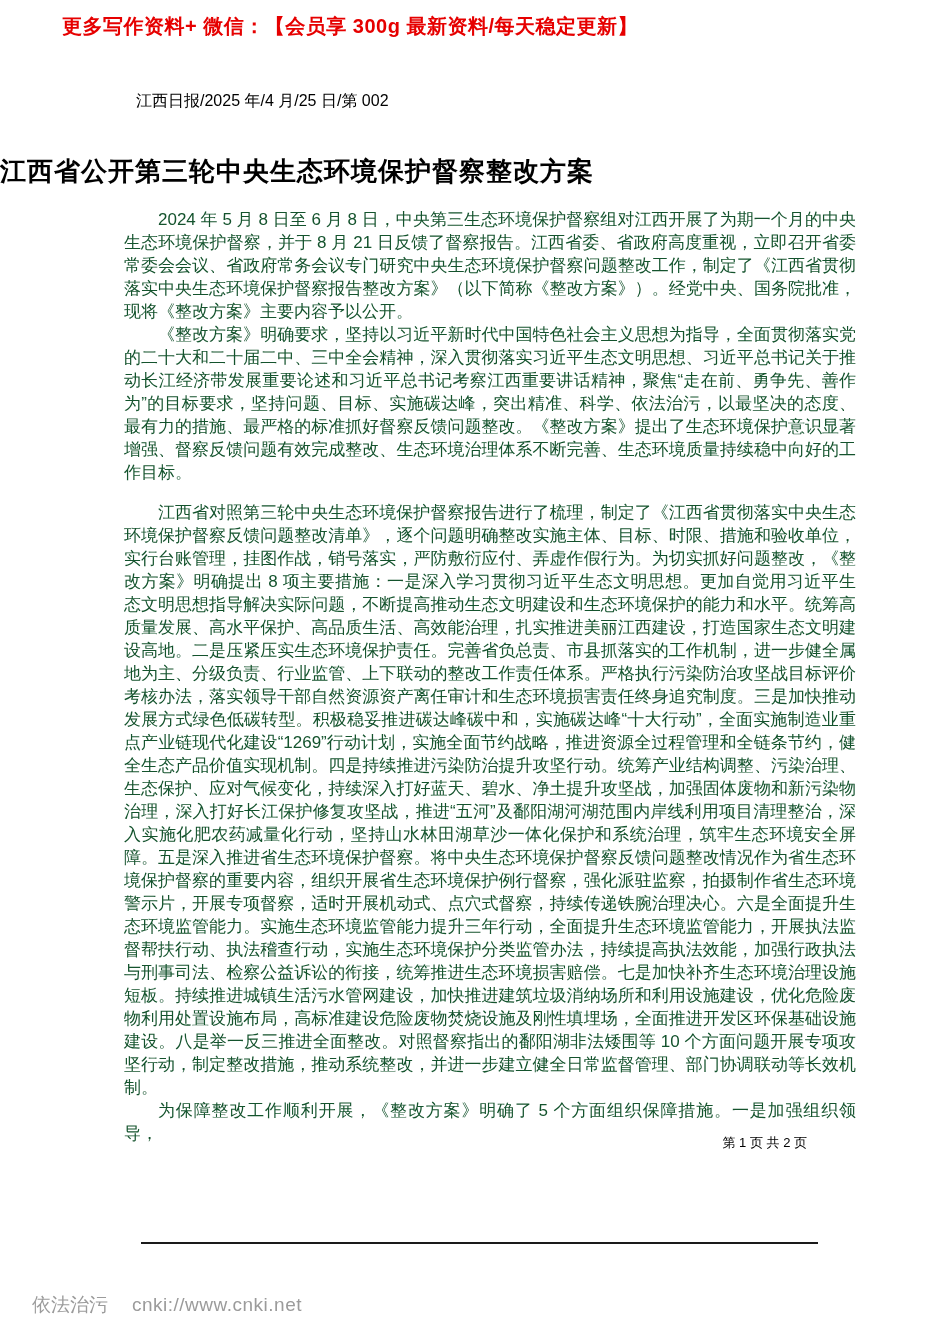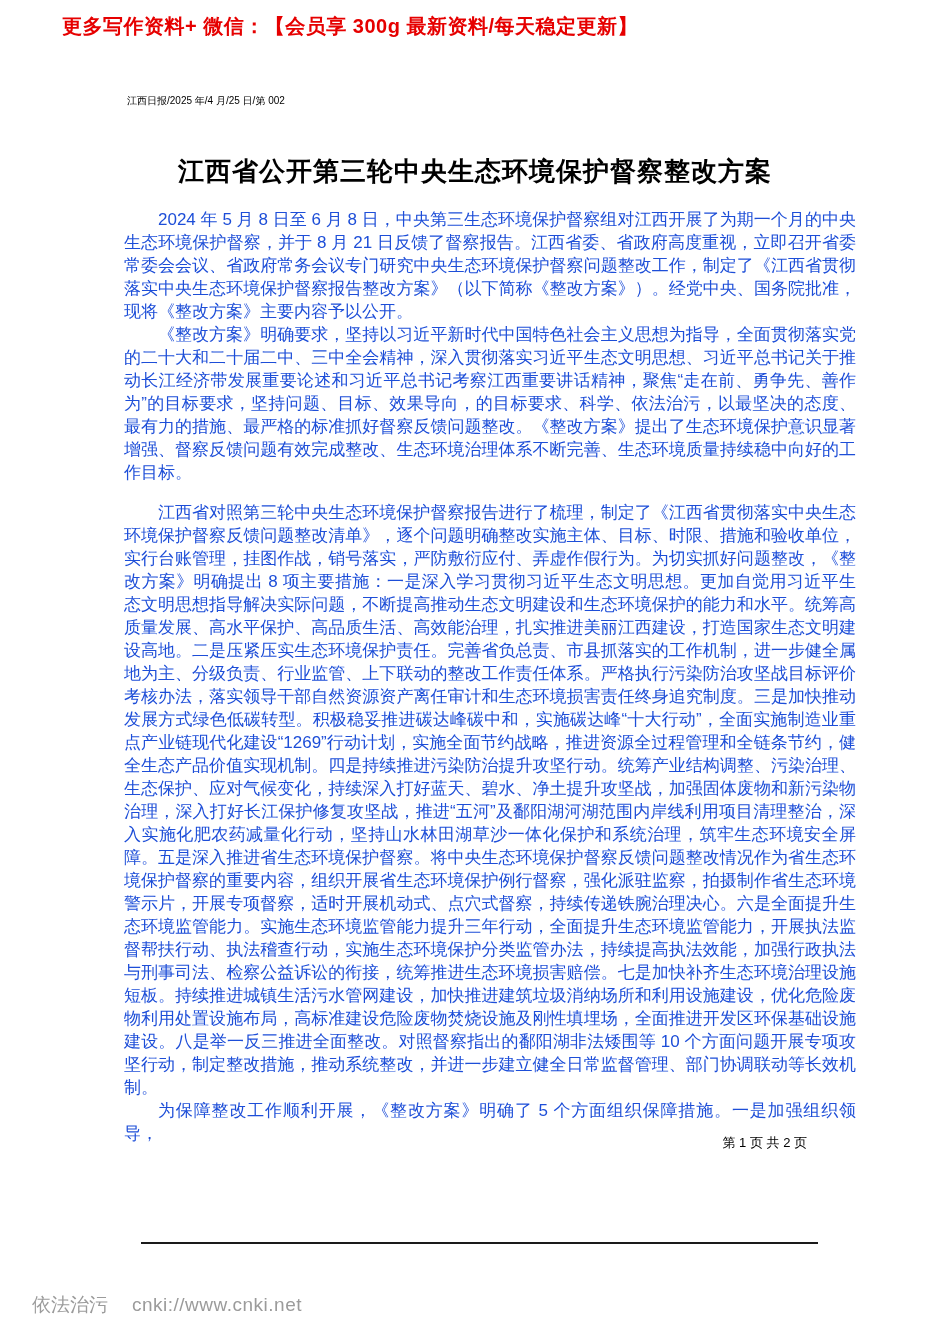--- a/index.html
+++ b/index.html
@@ -23,46 +23,46 @@
     left: 62px;
     top: 13px;
     font-size: 20px;
     font-weight: bold;
     color: #e60000;
     letter-spacing: 0.5px;
     white-space: nowrap;
   }
   .source {
     position: absolute;
-    left: 127px;
+    left: 136px;
     top: 89px;
-    font-size: 10px;
+    font-size: 16px;
     line-height: 23px;
     color: #000000;
   }
   .title {
     position: absolute;
     left: 0;
     right: 0;
     top: 154px;
-    text-align: center;
+    text-align: left;
     font-size: 26px;
     font-weight: bold;
     color: #000000;
     letter-spacing: 1px;
   }
   .article {
     position: absolute;
     left: 124px;
     top: 208px;
     width: 732px;
     font-size: 17px;
     line-height: 23px;
     text-align: justify;
-    color: #1d4ed8;
+    color: #14532d;
   }
   .article p {
     text-indent: 2em;
     margin: 0;
   }
   .article p.gap-before {
     margin-top: 17px;
   }
   .page-num {
     position: absolute;
@@ -100,21 +100,21 @@
   <div class="promo" style="color: rgb(230, 0, 0);">更多写作资料+ 微信：【会员享 300g 最新资料/每天稳定更新】</div>
 
   <div class="source">
     <div>江西日报/2025 年/4 月/25 日/第 002</div>
   </div>
 
   <div class="title">江西省公开第三轮中央生态环境保护督察整改方案</div>
 
   <div class="article">
     <p>2024 年 5 月 8 日至 6 月 8 日，中央第三生态环境保护督察组对江西开展了为期一个月的中央生态环境保护督察，并于 8 月 21 日反馈了督察报告。江西省委、省政府高度重视，立即召开省委常委会会议、省政府常务会议专门研究中央生态环境保护督察问题整改工作，制定了《江西省贯彻落实中央生态环境保护督察报告整改方案》（以下简称《整改方案》）。经党中央、国务院批准，现将《整改方案》主要内容予以公开。</p>
-    <p>《整改方案》明确要求，坚持以习近平新时代中国特色社会主义思想为指导，全面贯彻落实党的二十大和二十届二中、三中全会精神，深入贯彻落实习近平生态文明思想、习近平总书记关于推动长江经济带发展重要论述和习近平总书记考察江西重要讲话精神，聚焦“走在前、勇争先、善作为”的目标要求，坚持问题、目标、效果导向，的目标要求、科学、依法治污，以最坚决的态度、最有力的措施、最严格的标准抓好督察反馈问题整改。《整改方案》提出了生态环境保护意识显著增强、督察反馈问题有效完成整改、生态环境治理体系不断完善、生态环境质量持续稳中向好的工作目标。</p>
+    <p>《整改方案》明确要求，坚持以习近平新时代中国特色社会主义思想为指导，全面贯彻落实党的二十大和二十届二中、三中全会精神，深入贯彻落实习近平生态文明思想、习近平总书记关于推动长江经济带发展重要论述和习近平总书记考察江西重要讲话精神，聚焦“走在前、勇争先、善作为”的目标要求，坚持问题、目标、实施碳达峰，突出精准、科学、依法治污，以最坚决的态度、最有力的措施、最严格的标准抓好督察反馈问题整改。《整改方案》提出了生态环境保护意识显著增强、督察反馈问题有效完成整改、生态环境治理体系不断完善、生态环境质量持续稳中向好的工作目标。</p>
     <p class="gap-before">江西省对照第三轮中央生态环境保护督察报告进行了梳理，制定了《江西省贯彻落实中央生态环境保护督察反馈问题整改清单》，逐个问题明确整改实施主体、目标、时限、措施和验收单位，实行台账管理，挂图作战，销号落实，严防敷衍应付、弄虚作假行为。为切实抓好问题整改，《整改方案》明确提出 8 项主要措施：一是深入学习贯彻习近平生态文明思想。更加自觉用习近平生态文明思想指导解决实际问题，不断提高推动生态文明建设和生态环境保护的能力和水平。统筹高质量发展、高水平保护、高品质生活、高效能治理，扎实推进美丽江西建设，打造国家生态文明建设高地。二是压紧压实生态环境保护责任。完善省负总责、市县抓落实的工作机制，进一步健全属地为主、分级负责、行业监管、上下联动的整改工作责任体系。严格执行污染防治攻坚战目标评价考核办法，落实领导干部自然资源资产离任审计和生态环境损害责任终身追究制度。三是加快推动发展方式绿色低碳转型。积极稳妥推进碳达峰碳中和，实施碳达峰“十大行动”，全面实施制造业重点产业链现代化建设“1269”行动计划，实施全面节约战略，推进资源全过程管理和全链条节约，健全生态产品价值实现机制。四是持续推进污染防治提升攻坚行动。统筹产业结构调整、污染治理、生态保护、应对气候变化，持续深入打好蓝天、碧水、净土提升攻坚战，加强固体废物和新污染物治理，深入打好长江保护修复攻坚战，推进“五河”及鄱阳湖河湖范围内岸线利用项目清理整治，深入实施化肥农药减量化行动，坚持山水林田湖草沙一体化保护和系统治理，筑牢生态环境安全屏障。五是深入推进省生态环境保护督察。将中央生态环境保护督察反馈问题整改情况作为省生态环境保护督察的重要内容，组织开展省生态环境保护例行督察，强化派驻监察，拍摄制作省生态环境警示片，开展专项督察，适时开展机动式、点穴式督察，持续传递铁腕治理决心。六是全面提升生态环境监管能力。实施生态环境监管能力提升三年行动，全面提升生态环境监管能力，开展执法监督帮扶行动、执法稽查行动，实施生态环境保护分类监管办法，持续提高执法效能，加强行政执法与刑事司法、检察公益诉讼的衔接，统筹推进生态环境损害赔偿。七是加快补齐生态环境治理设施短板。持续推进城镇生活污水管网建设，加快推进建筑垃圾消纳场所和利用设施建设，优化危险废物利用处置设施布局，高标准建设危险废物焚烧设施及刚性填埋场，全面推进开发区环保基础设施建设。八是举一反三推进全面整改。对照督察指出的鄱阳湖非法矮围等 10 个方面问题开展专项攻坚行动，制定整改措施，推动系统整改，并进一步建立健全日常监督管理、部门协调联动等长效机制。</p>
     <p>为保障整改工作顺利开展，《整改方案》明确了 5 个方面组织保障措施。一是加强组织领导，</p>
   </div>
 
   <div class="page-num">第 1 页 共 2 页</div>
 
   <div class="footer-divider"></div>
 
   <div class="footer-brand" style="color: rgb(155, 155, 155);">
     <span class="cnki-logo">依法治污</span><span class="cnki-url">cnki://www.cnki.net</span>

